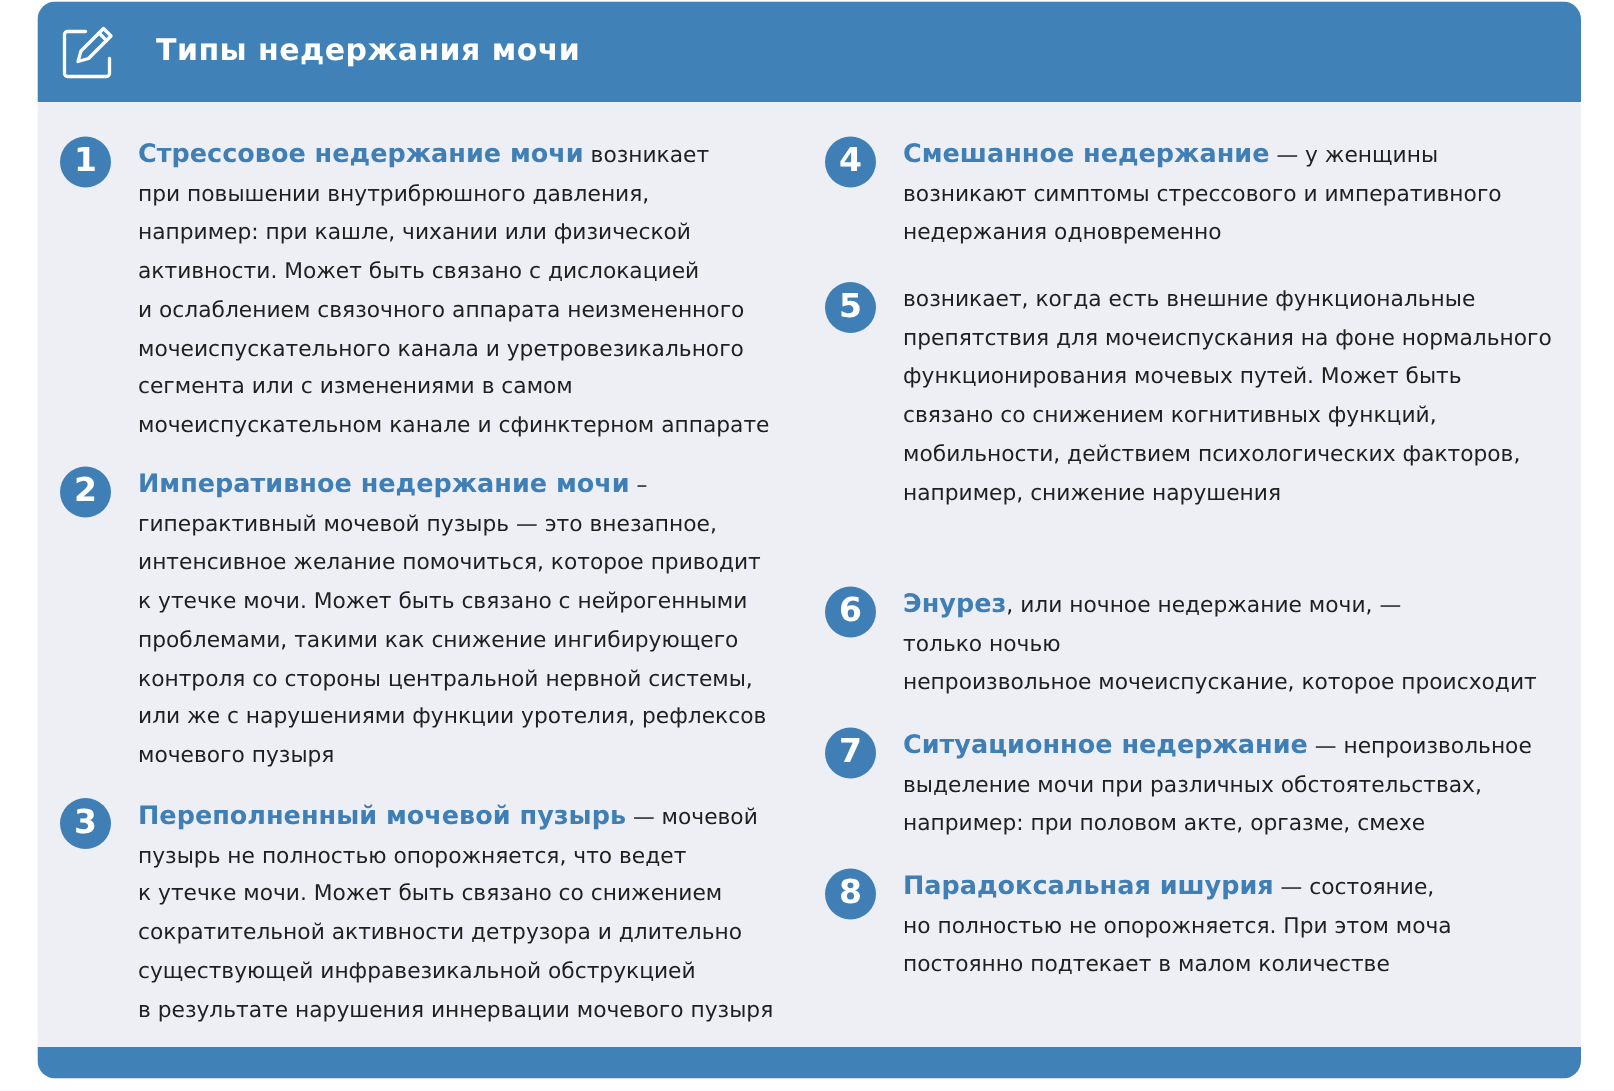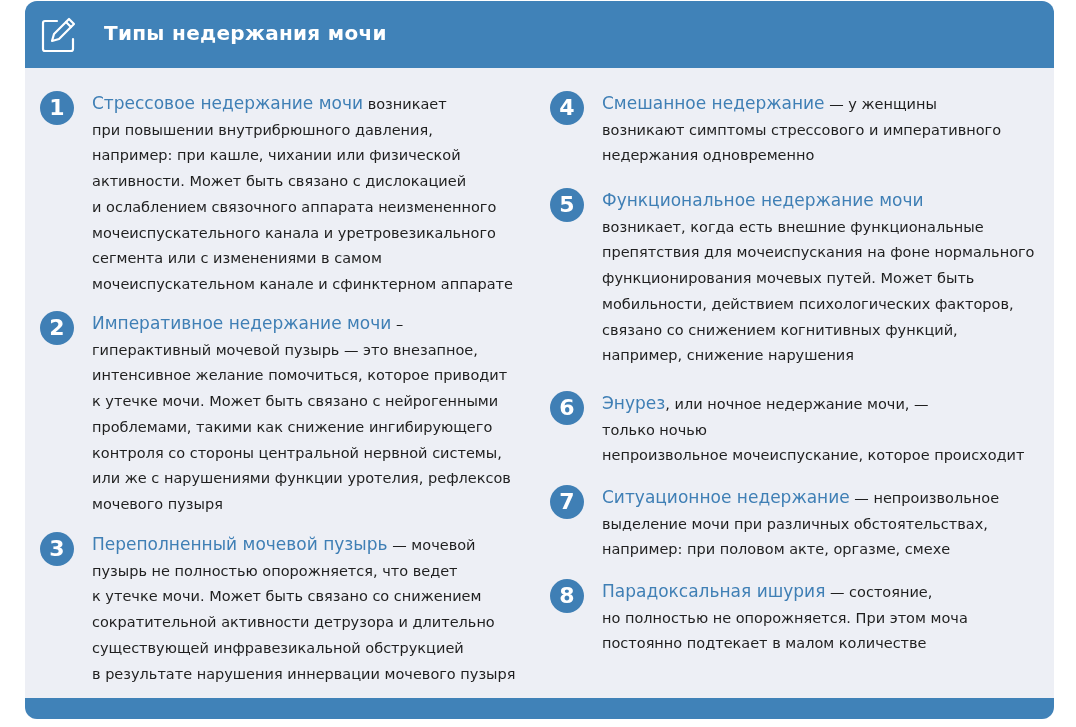--- a/index.html
+++ b/index.html
@@ -8,21 +8,21 @@
   .header { position:absolute; left:0; top:0; width:100%; height:67px; background:#4082b8; }
   .header-icon { position:absolute; left:14px; top:14px; width:40px; height:40px; }
   .header-title { position:absolute; left:79px; top:20px; color:#ffffff; font-weight:bold; font-size:20px; letter-spacing:0.3px; }
   .footer { position:absolute; left:0; bottom:0; width:100%; height:21px; background:#4082b8; }
   .col { position:absolute; top:90px; }
   .col.left { left:15px; width:500px; }
   .col.right { left:525px; width:500px; }
   .item { position:relative; padding-left:52px; }
   .num { position:absolute; left:0; top:0; width:34px; height:34px; border-radius:50%; background:#3f7fb5; color:#fff; font-weight:bold; font-size:22px; line-height:34px; text-align:center; }
   .text { font-size:14.5px; line-height:25.7px; color:#1f1f1f; }
-  .term { color:#3f7fb5; font-weight:normal; font-size:17px; }
+  .term { color:#3f7fb5; font-weight:bold; font-size:17px; }
   .line { display:block; white-space:nowrap; }
 </style>
 </head>
 <body>
 
 <div class="card">
   <div class="header">
     <svg class="header-icon" viewBox="0 0 40 40" fill="none" stroke="#ffffff" stroke-width="2.2" stroke-linecap="round" stroke-linejoin="round">
       <path d="M18 6 H6 a2 2 0 0 0 -2 2 V34 a2 2 0 0 0 2 2 H32 a2 2 0 0 0 2 -2 V24"></path>
       <path d="M30 4 l5 5 L20 24 l-7 2 2 -7 Z"></path>
@@ -76,26 +76,25 @@
       <div class="num">4</div>
       <div class="text">
         <span class="line"><span class="term">Смешанное недержание</span><span> — у женщины</span></span>
         <span class="line">возникают симптомы стрессового и императивного</span>
         <span class="line">недержания одновременно</span>
       </div>
     </div>
     <div class="item" style="height:203px;">
       <div class="num">5</div>
       <div class="text">
-        <span class="line"><span class="term">Функциональное недержание мочи</span><span></span></span>
         <span class="line">возникает, когда есть внешние функциональные</span>
         <span class="line">препятствия для мочеиспускания на фоне нормального</span>
         <span class="line">функционирования мочевых путей. Может быть</span>
+        <span class="line">связано со снижением когнитивных функций,</span>
         <span class="line">мобильности, действием психологических факторов,</span>
-        <span class="line">связано со снижением когнитивных функций,</span>
         <span class="line">например, снижение нарушения</span>
       </div>
     </div>
     <div class="item" style="height:94px;">
       <div class="num">6</div>
       <div class="text">
         <span class="line"><span class="term">Энурез</span><span>, или ночное недержание мочи, —</span></span>
         <span class="line">только ночью</span>
         <span class="line">непроизвольное мочеиспускание, которое происходит</span>
       </div>

